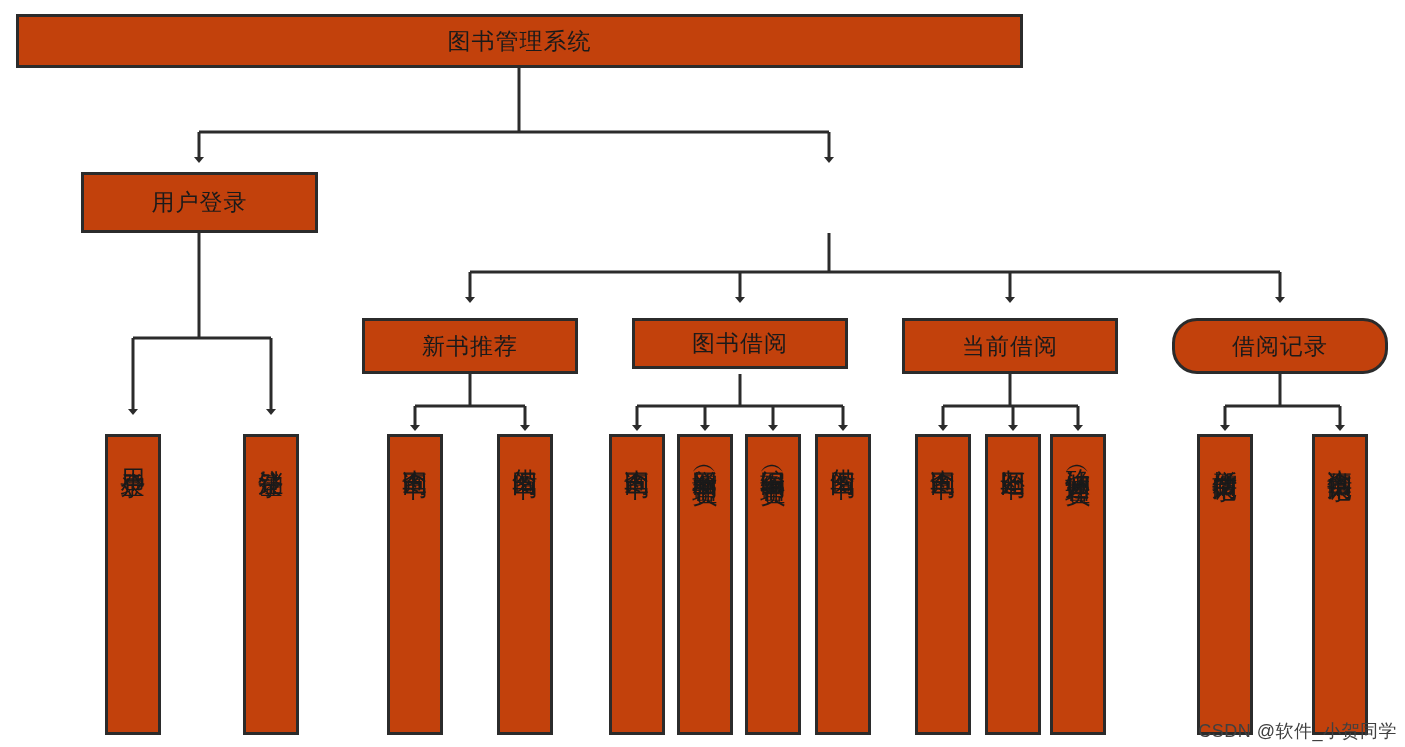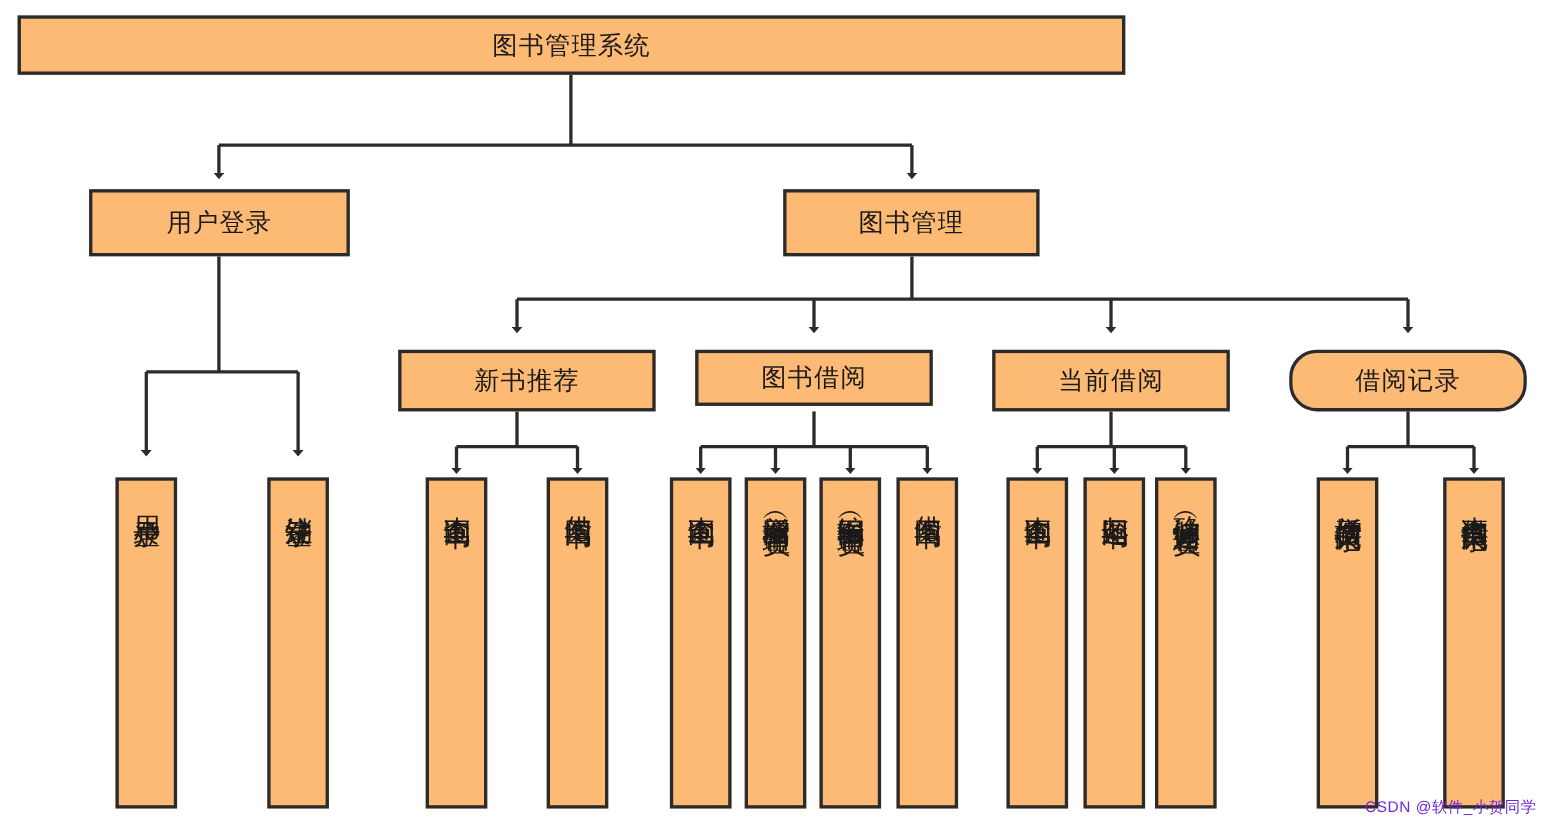--- a/index.html
+++ b/index.html
@@ -22,21 +22,21 @@
     left: 0;
     top: 0;
     width: 1405px;
     height: 747px;
     pointer-events: none;
   }
   .node {
     position: absolute;
     box-sizing: border-box;
     border: 3px solid #2b2b2b;
-    background: #fdba74;
+    background: #c2410c;
     display: flex;
     align-items: center;
     justify-content: center;
     color: #1a1a1a;
   }
   .node.horiz {
     font-size: 23px;
     letter-spacing: 1px;
   }
   .node.vert {
@@ -49,22 +49,22 @@
     text-orientation: upright;
     font-size: 25px;
     line-height: 1.05;
     letter-spacing: 2px;
     white-space: nowrap;
   }
   .watermark {
     position: absolute;
     right: 8px;
     bottom: 4px;
-    font-size: 14px;
-    color: #6d28d9;
+    font-size: 18px;
+    color: #404040;
     letter-spacing: 0.5px;
     white-space: nowrap;
   }
 </style>
 </head>
 <body>
 
 <div id="canvas">
 
   <svg class="edges" viewBox="0 0 1405 747" xmlns="http://www.w3.org/2000/svg">
@@ -117,25 +117,22 @@
     </g>
   </svg>
 
   <div class="node horiz" style="left:16px; top:14px; width:1007px; height:54px;">
     <span>图书管理系统</span>
   </div>
 
   <div class="node horiz" style="left:81px; top:172px; width:237px; height:61px;">
     <span>用户登录</span>
   </div>
-  <div class="node horiz" style="left:712px; top:172px; width:233px; height:61px;">
-    <span>图书管理</span>
-  </div>
 
-  <div class="node horiz" style="left:362px; top:318px; width:234px; height:56px;align-items:center;">
+  <div class="node horiz" style="left:362px; top:318px; width:216px; height:56px;align-items:center;">
     <span>新书推荐</span>
   </div>
   <div class="node horiz" style="left:632px; top:318px; width:216px; height:51px;">
     <span>图书借阅</span>
   </div>
   <div class="node horiz" style="left:902px; top:318px; width:216px; height:56px;">
     <span>当前借阅</span>
   </div>
   <div class="node horiz" style="left:1172px; top:318px; width:216px; height:56px;border-radius:25px;">
     <span>借阅记录</span>

